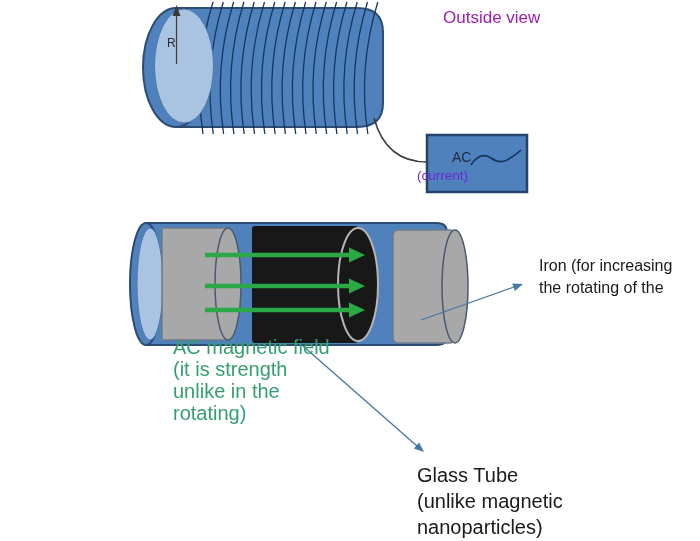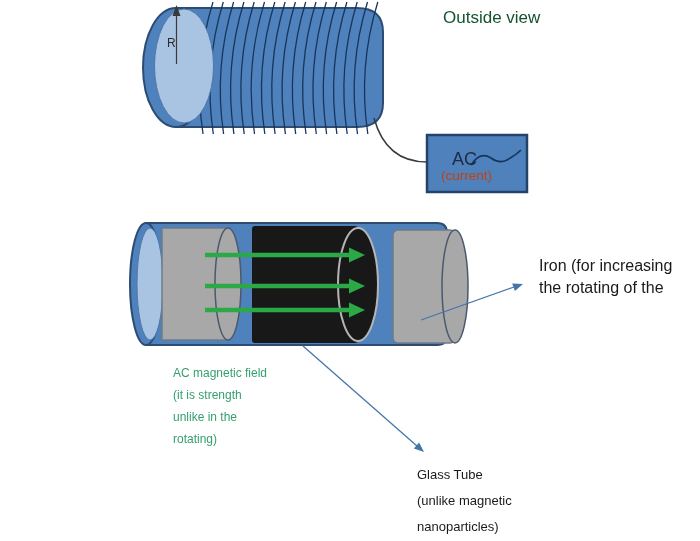--- a/index.html
+++ b/index.html
@@ -2,31 +2,31 @@
 <html><head>
 <meta charset="utf-8">
 <style>
   html,body{margin:0;padding:0;}
   body{
     width:700px;height:541px;position:relative;background:#ffffff;
     font-family:"Liberation Sans", sans-serif;overflow:hidden;
   }
   .canvas{position:absolute;inset:0;width:700px;height:541px;}
   svg{position:absolute;left:0;top:0;}
-  .txt{position:absolute;color:#14532d;white-space:nowrap;}
+  .txt{position:absolute;color:#a21caf;white-space:nowrap;}
   .t-outside{left:443px;top:8px;font-size:17px;}
   .t-inside{left:12px;top:231px;font-size:17px;}
   .t-radius{left:167px;top:36px;font-size:12px;color:#2b2b2b;}
-  .t-ac{left:452px;top:149px;font-size:18px;color:#1d2c3f;}
-  .t-current{left:441px;top:168px;font-size:13.5px;color:#c2410c;}
+  .t-ac{left:452px;top:149px;font-size:14px;color:#1d2c3f;}
+  .t-current{left:417px;top:168px;font-size:13.5px;color:#6d28d9;}
   .note{position:absolute;}
   .note div{white-space:nowrap;}
   .n-iron{left:539px;top:255px;font-size:16px;line-height:22px;color:#1a1a1a;}
-  .n-field{left:173px;top:362px;font-size:12px;line-height:22px;color:#35A06F;}
-  .n-glass{left:417px;top:462px;font-size:13px;line-height:26px;color:#1a1a1a;}
+  .n-field{left:173px;top:336px;font-size:20px;line-height:22px;color:#35A06F;}
+  .n-glass{left:417px;top:462px;font-size:20px;line-height:26px;color:#1a1a1a;}
 </style>
 </head>
 <body>
 
 <div class="canvas">
 
   <svg width="700" height="541" viewBox="0 0 700 541">
 
     <g>
       <path d="M176,8 L357,8 Q383,8 383,32 L383,103 Q383,127 357,127 L176,127 Z" stroke="#2C4C72" stroke-width="2" fill="#4F81BD"></path>

